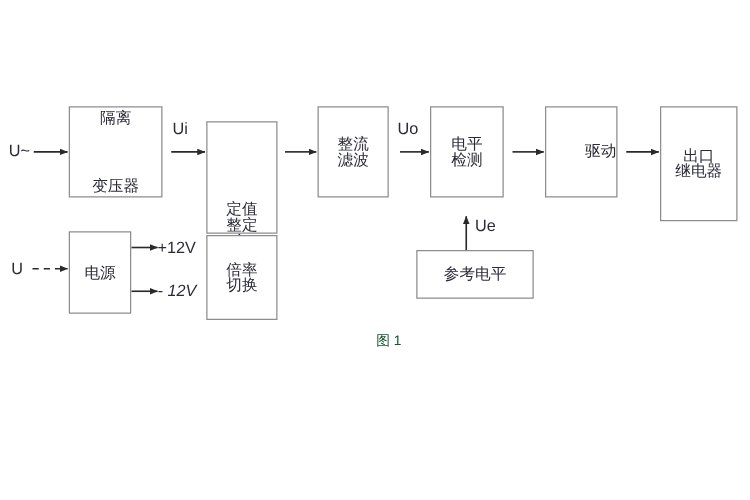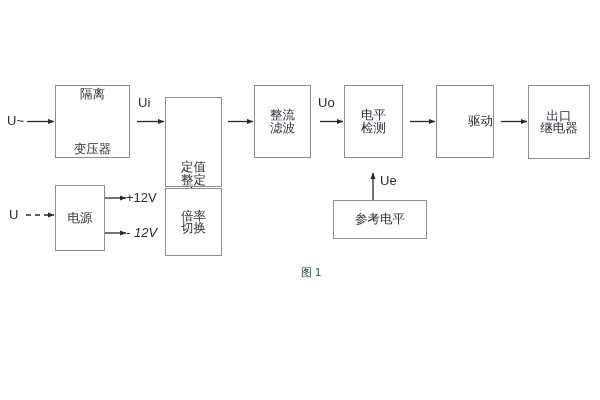--- a/index.html
+++ b/index.html
@@ -99,21 +99,21 @@
 
   <div class="box" style="left:344px;top:85px;width:59px;height:73px;justify-content:center;">
     <span class="ln">电平</span>
     <span class="ln">检测</span>
   </div>
 
   <div class="box" style="left:436px;top:85px;width:58px;height:73px;align-items:flex-end;">
     <span class="ln">驱动</span>
   </div>
 
-  <div class="box" style="left:528px;top:85px;width:62px;height:74px;">
+  <div class="box" style="left:528px;top:85px;width:62px;height:92px;">
     <span class="ln">出口</span>
     <span class="ln">继电器</span>
   </div>
 
   <div class="box" style="left:165px;top:188px;width:57px;height:68px;">
     <span class="ln">倍率</span>
     <span class="ln">切换</span>
   </div>
 
   <div class="box" style="left:55px;top:185px;width:50px;height:66px;">

